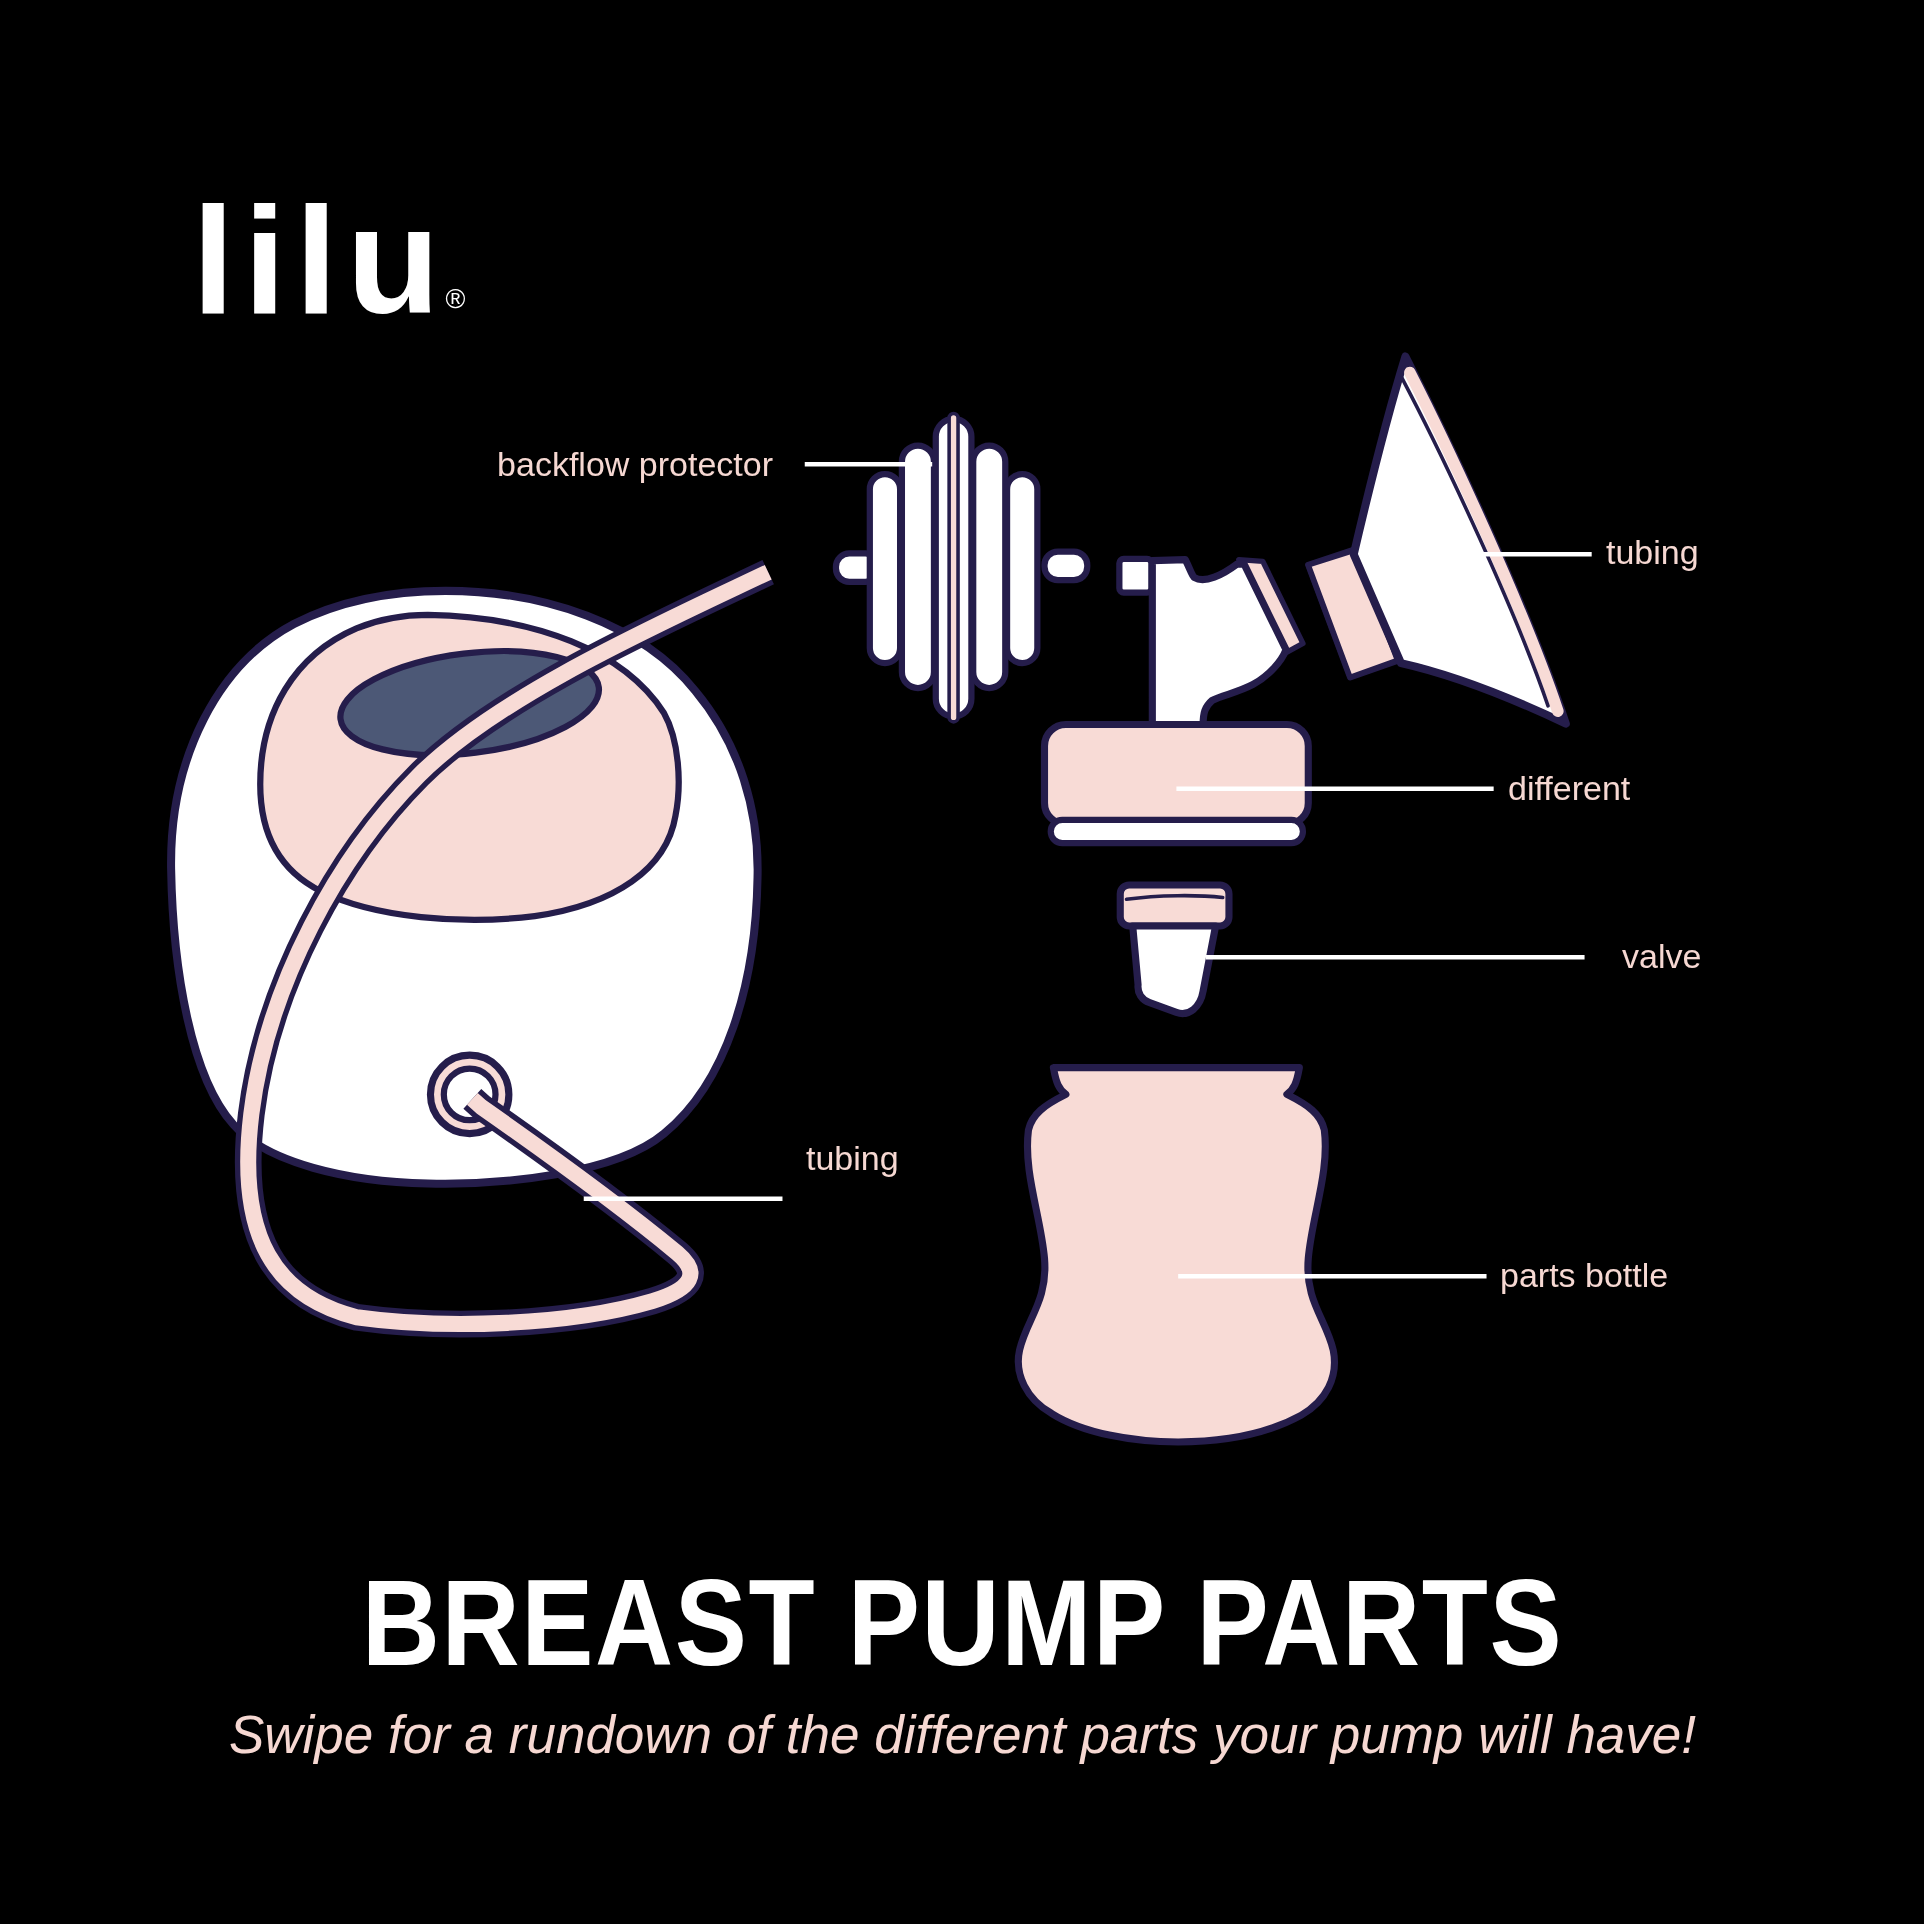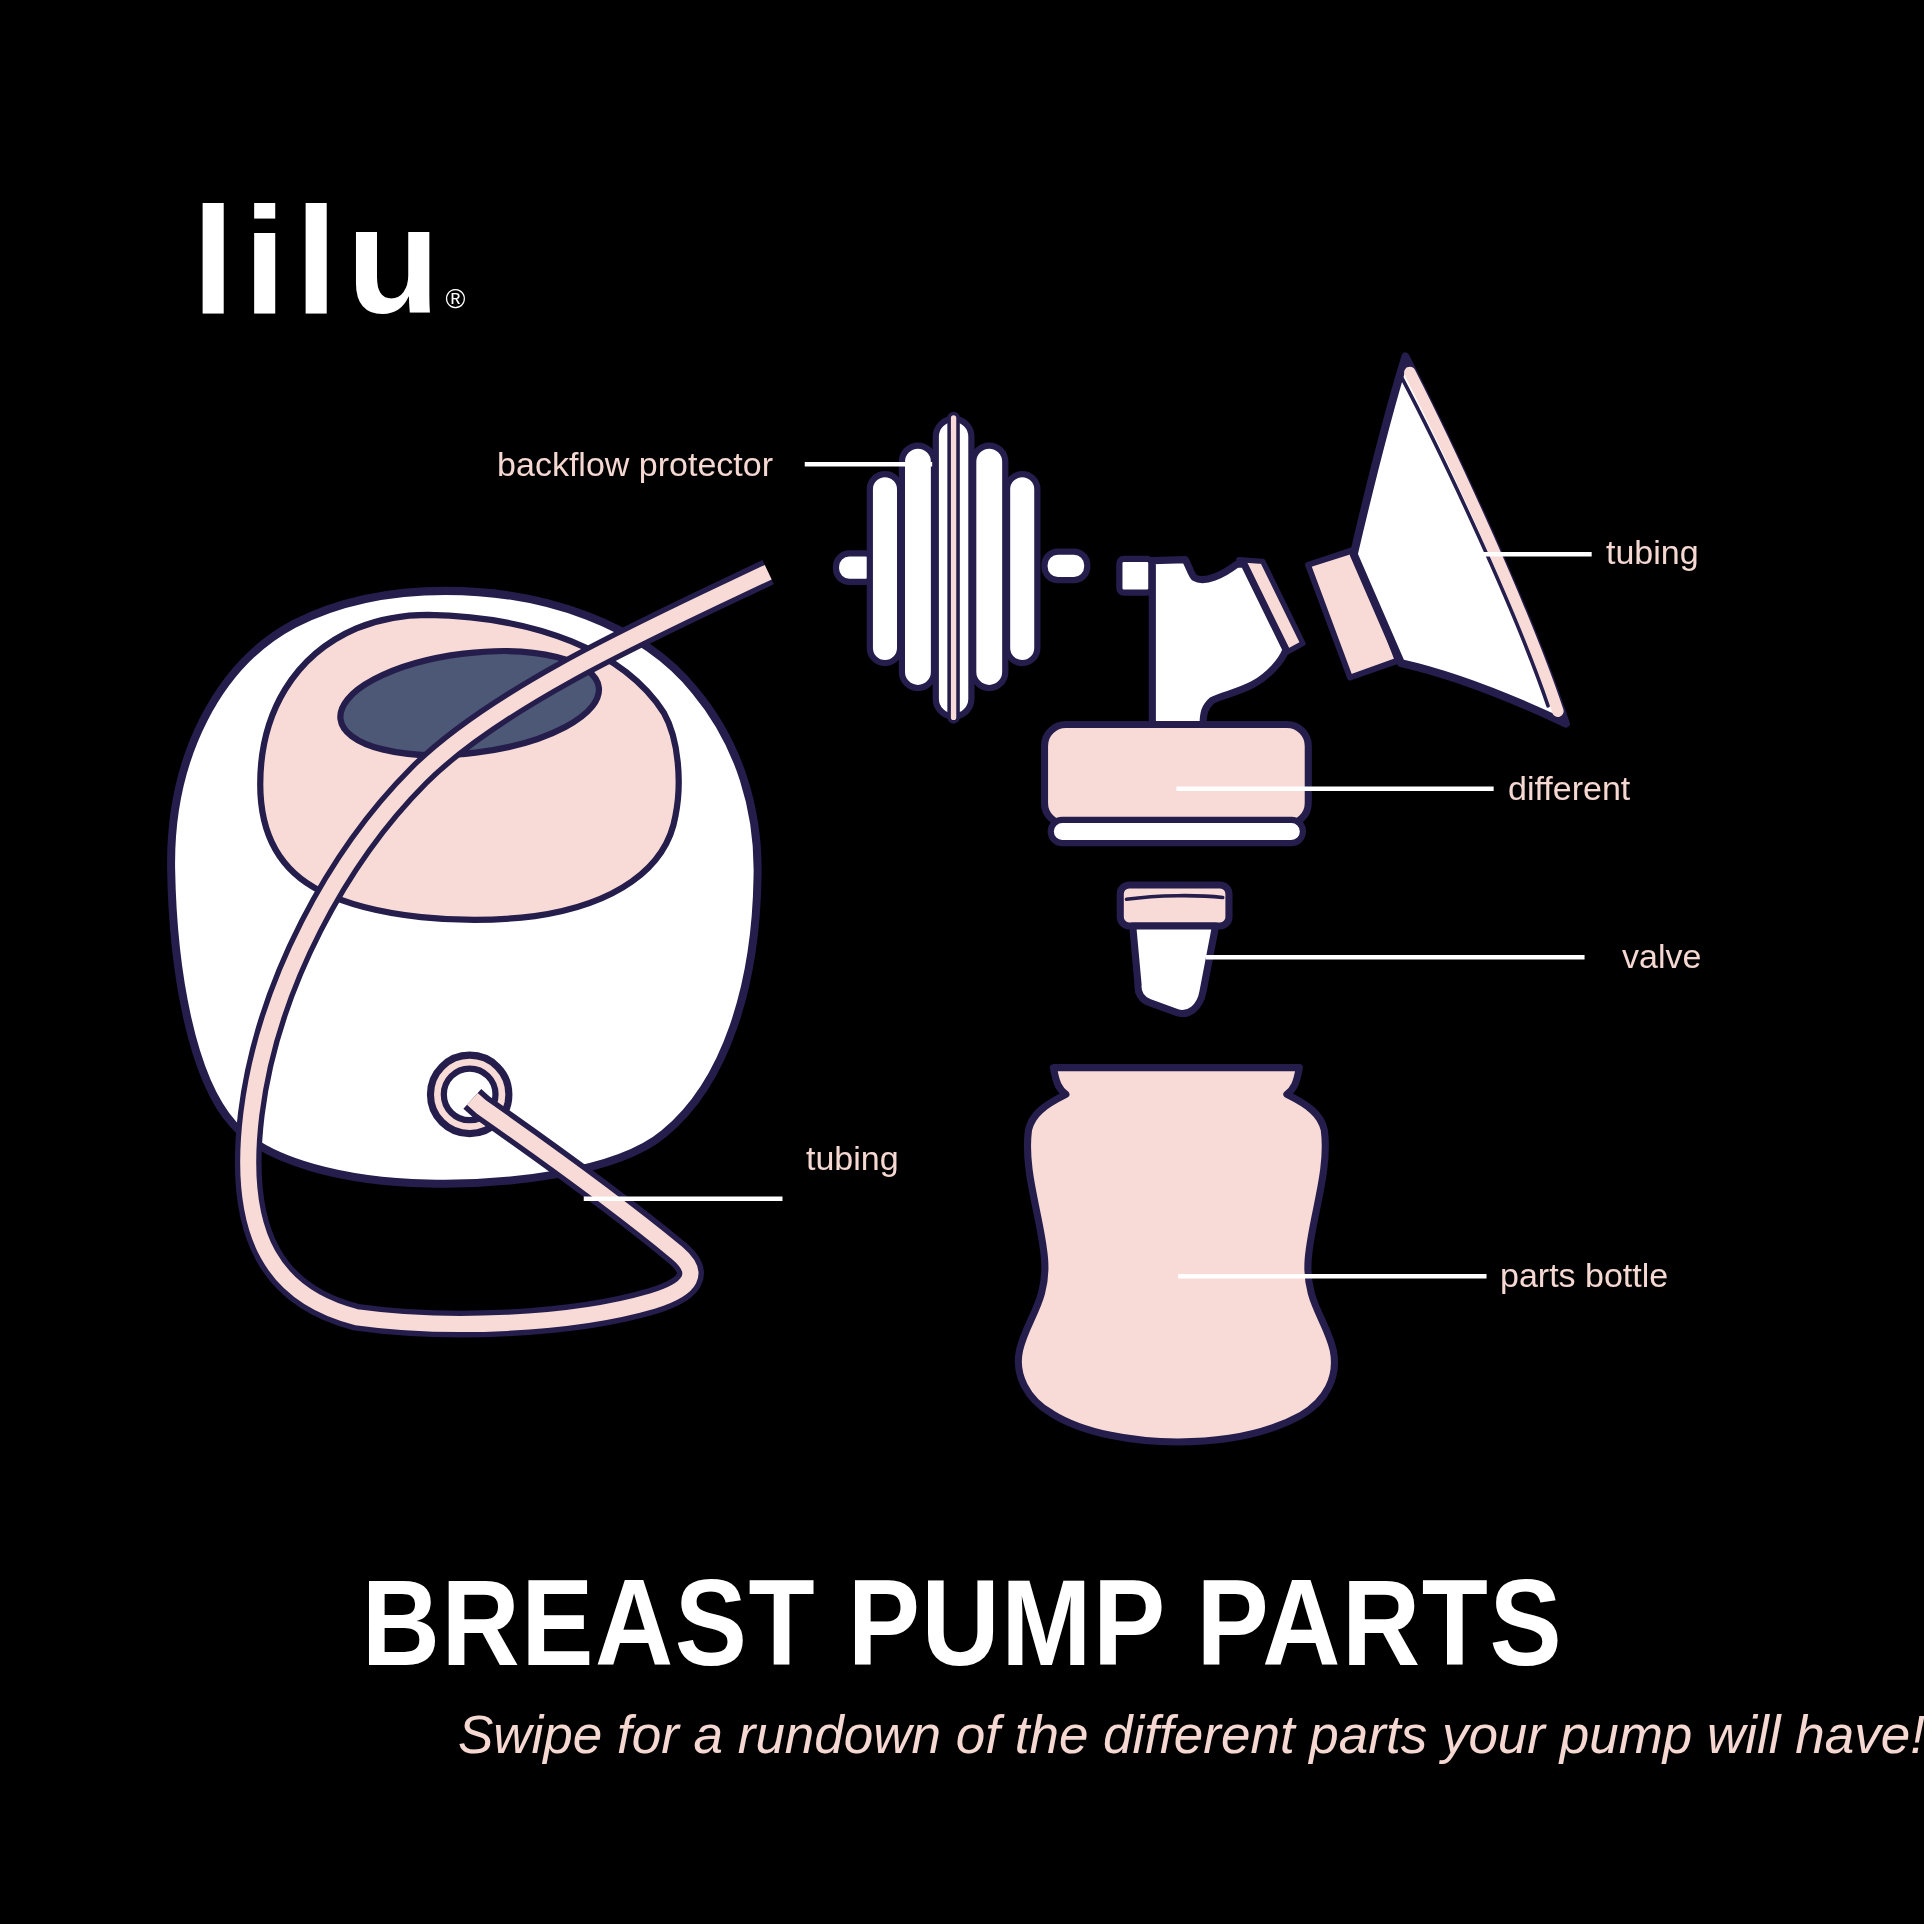--- a/index.html
+++ b/index.html
@@ -64,21 +64,21 @@
     font-weight: 700;
     letter-spacing: 1.8px;
     transform: scaleX(0.88);
     white-space: nowrap;
   }
   .subtitle {
     position: absolute;
     left: 0;
     right: 0;
     top: 1704px;
-    text-align: right;
+    text-align: center;
     color: #f6d8d2;
     font-size: 53px;
     font-style: italic;
     white-space: nowrap;
   }
 </style>
 </head>
 <body>
 
 <div id="canvas">

